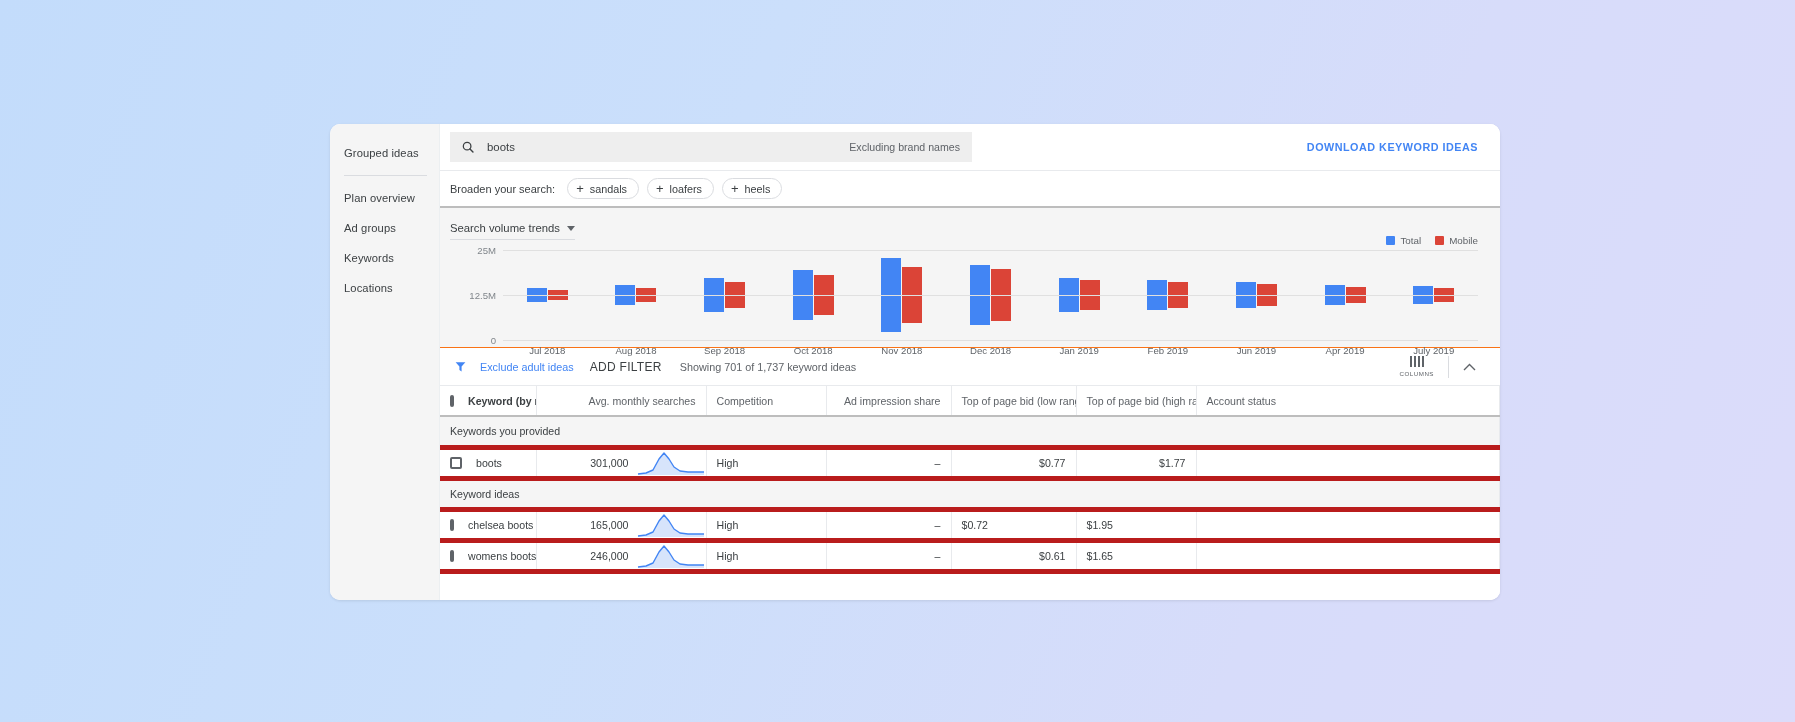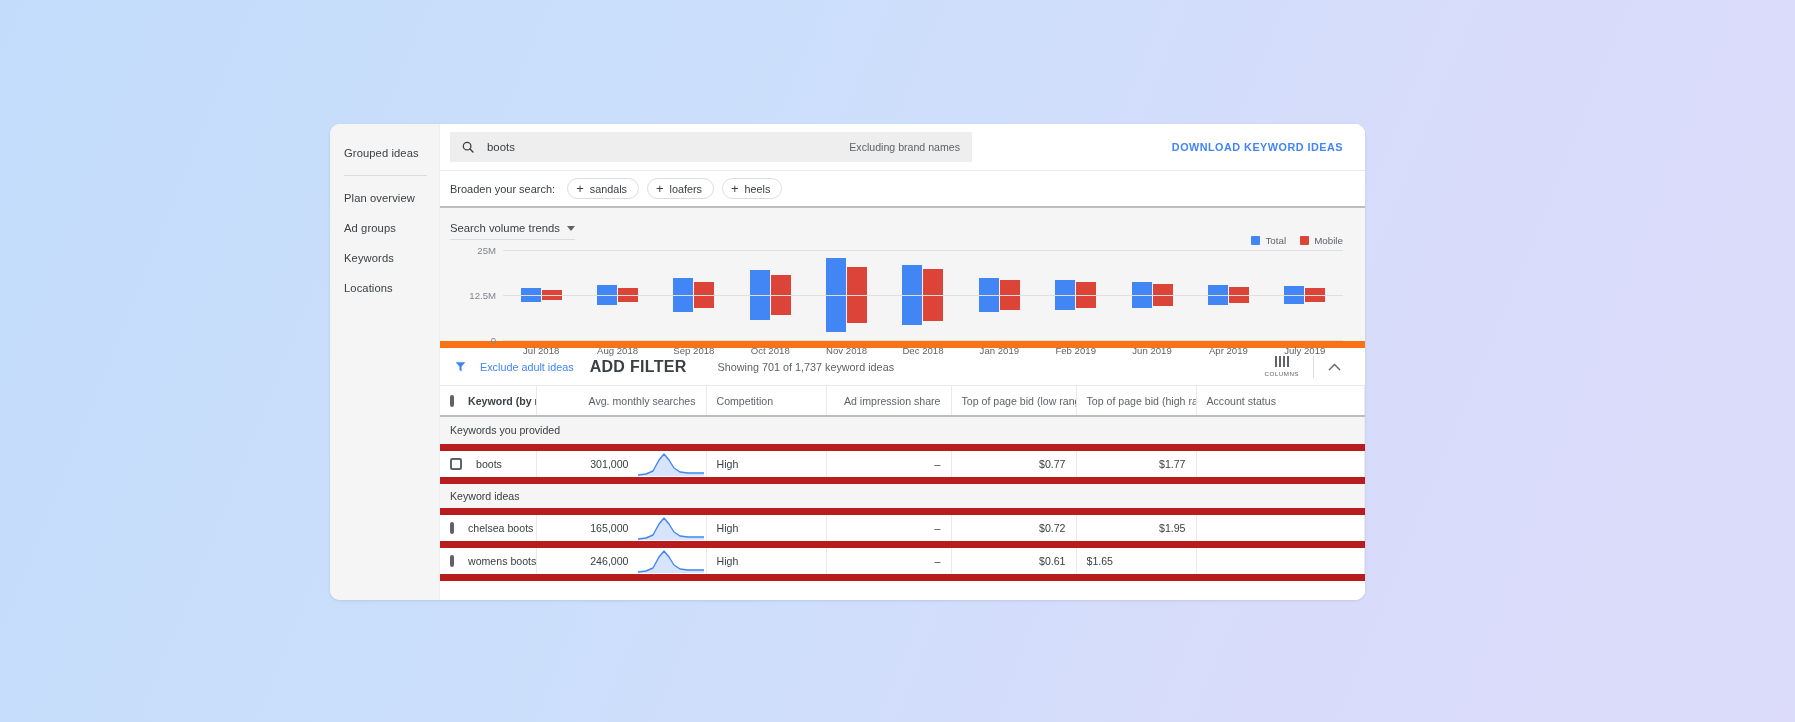--- a/index.html
+++ b/index.html
@@ -11,21 +11,21 @@
   body {
     background: linear-gradient(112deg, #c3dcfb 0%, #cbdffb 38%, #d7dcfa 72%, #dcdcfa 100%);
     border-radius: 34px;
     position: relative;
   }
 
   
   .card {
     position: absolute;
     left: 330px; top: 124px;
-    width: 1035px; height: 476px;
+    width: 1170px; height: 476px;
     background: #fff;
     border-radius: 10px 10px 10px 10px;
     display: flex;
     overflow: hidden;
     box-shadow: 0 1px 3px rgba(0,0,0,.10);
   }
 
   
   .nav {
     width: 110px;
@@ -102,21 +102,21 @@
     background: #fff; cursor: pointer; white-space: nowrap;
   }
   .chip .plus { font-size: 13px; line-height: 1; margin-right: 6px; color:#3c4043; font-weight: 400;}
 
   
   .chartblock {
     background: #f5f5f5;
     flex: 0 0 140px;
     padding: 10px 18px 16px 10px;
     position: relative;
-    border-bottom: 7px solid #f97316;
+    border-bottom: 1px solid #f97316;
   }
   .chart-title {
     font-size: 11.3px; color: #3c4043;
     display: inline-flex; align-items: center; cursor: pointer;
     padding-bottom: 5px;
     border-bottom: 1px solid #dadce0;
     min-width: 113px;
   }
   .caret {
     margin-left: 7px;
@@ -156,21 +156,21 @@
   
   .filterbar {
     flex: 0 0 38px;
     display: flex; align-items: center;
     padding: 0 12px 0 14px;
     background: #fff;
     border-bottom: 1px solid #e8eaed;
   }
   .funnel { width: 13px; height: 13px; margin-right: 13px; }
   .f-link { font-size: 10.8px; color: #4285f4; margin-right: 16px; cursor: pointer; white-space: nowrap;}
-  .f-btn  { font-size: 16px; color: #3c4043; font-weight: 700; letter-spacing: .3px; margin-right: 31px; cursor: pointer; white-space: nowrap;}
+  .f-btn  { font-size: 12px; color: #3c4043; font-weight: 400; letter-spacing: .3px; margin-right: 18px; cursor: pointer; white-space: nowrap;}
   .f-info { font-size: 10.8px; color: #5f6368; white-space: nowrap;}
   .fb-right { margin-left: auto; display: flex; align-items: center; }
   .cols {
     display: flex; flex-direction: column; align-items: center; cursor: pointer;
     padding: 0 14px;
   }
   .cols .glyph { display: flex; gap: 1.5px; height: 11px; align-items: flex-end; }
   .cols .glyph i { display: block; width: 2.5px; background: #5f6368; height: 11px;}
   .cols .lbl { font-size: 6.2px; color: #5f6368; letter-spacing: .5px; margin-top: 3px;}
   .vdiv { width: 1px; height: 22px; background: #dadce0; }
@@ -185,21 +185,21 @@
     padding: 0 10px;
     border-right: 1px solid #e8eaed;
     white-space: nowrap; overflow: hidden;
   }
   table.kt thead th {
     height: 30px; color: #5f6368;
     border-bottom: 2px solid #bdbdbd;
     vertical-align: middle;
   }
   table.kt thead th.kw { color: #3c4043; font-weight: 700; }
-  table.kt tbody td { height: 31px; border-bottom: 7px solid #b91c1c; vertical-align: middle;}
+  table.kt tbody td { height: 31px; border-bottom: 5px solid #b91c1c; vertical-align: middle;}
   td.last, th.last { border-right: none; }
   .grouprow td {
     background: #f5f5f5; height: 25px;
     border-right: none; border-bottom: 1px solid #e8eaed;
     color: #3c4043; font-size: 10.6px;
     padding-left: 14px;
   }
   .cb {
     width: 12px; height: 12px; border: 2px solid #5f6368;
     border-radius: 2px; display: inline-block; cursor: pointer; vertical-align: middle;
@@ -436,22 +436,22 @@
                 <span class="volcell">
                   <span class="v">165,000</span>
                   <svg class="spark" viewBox="0 0 70 26">
                     <path d="M2 24 L10 23 L17 20 L23 9 L28 3 L33 9 L38 17 L44 21 L52 22 L68 22 L68 25 L2 25 Z" fill="#d7e4fb" stroke="none"></path>
                     <path d="M2 24 L10 23 L17 20 L23 9 L28 3 L33 9 L38 17 L44 21 L52 22 L68 22" fill="none" stroke="#4285f4" stroke-width="1.4" stroke-linejoin="round"></path>
                   </svg>
                 </span>
               </td>
               <td>High</td>
               <td style="text-align: right;">–</td>
-              <td style="text-align: right;">$0.72</td>
-              <td style="text-align: right;">$1.95</td>
+              <td style="text-align: left;">$0.72</td>
+              <td style="">$1.95</td>
               <td class="last"></td>
             </tr>
             <tr>
               <td>
                 <span class="kwcell">
                   <span class="cb"></span>
                   <span class="txt">womens boots</span>
                 </span>
               </td>
               <td style="padding: 0px 0px 0px 10px;">

